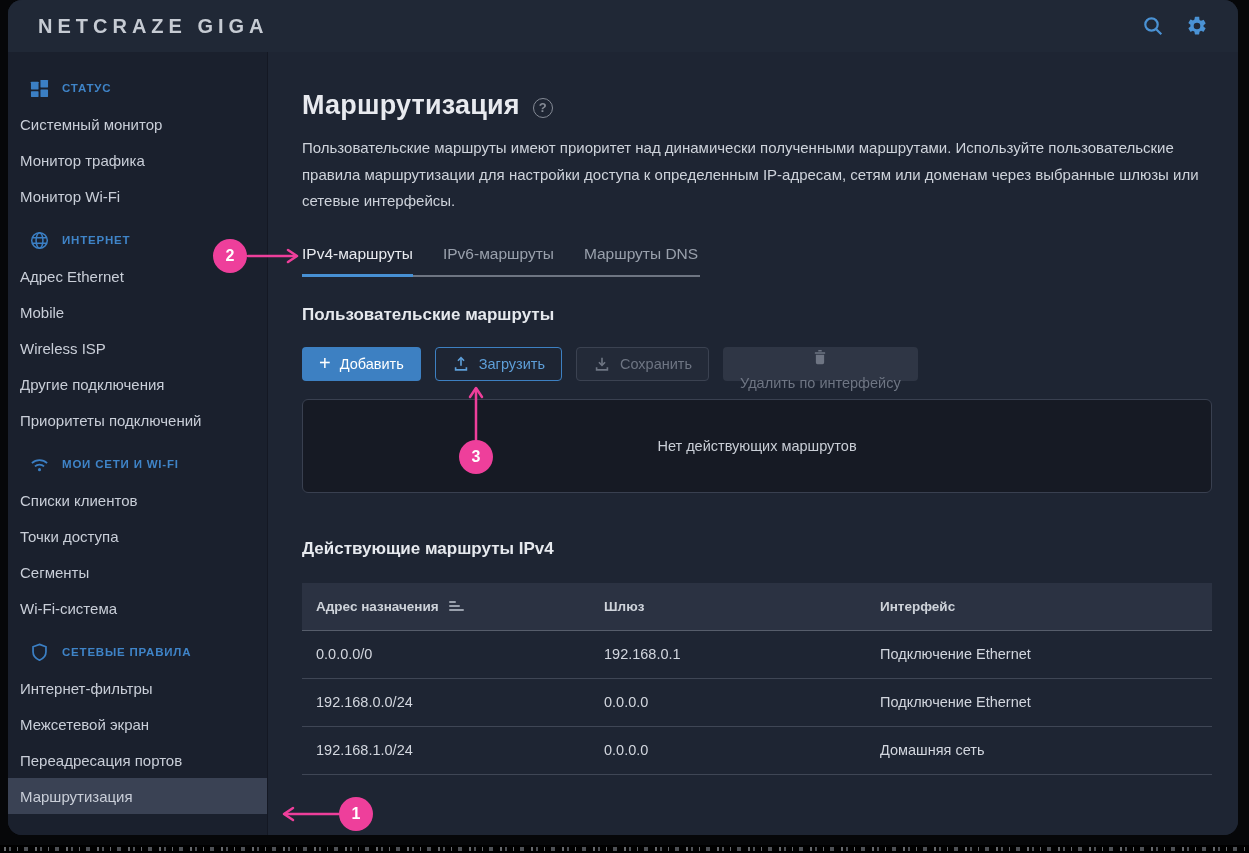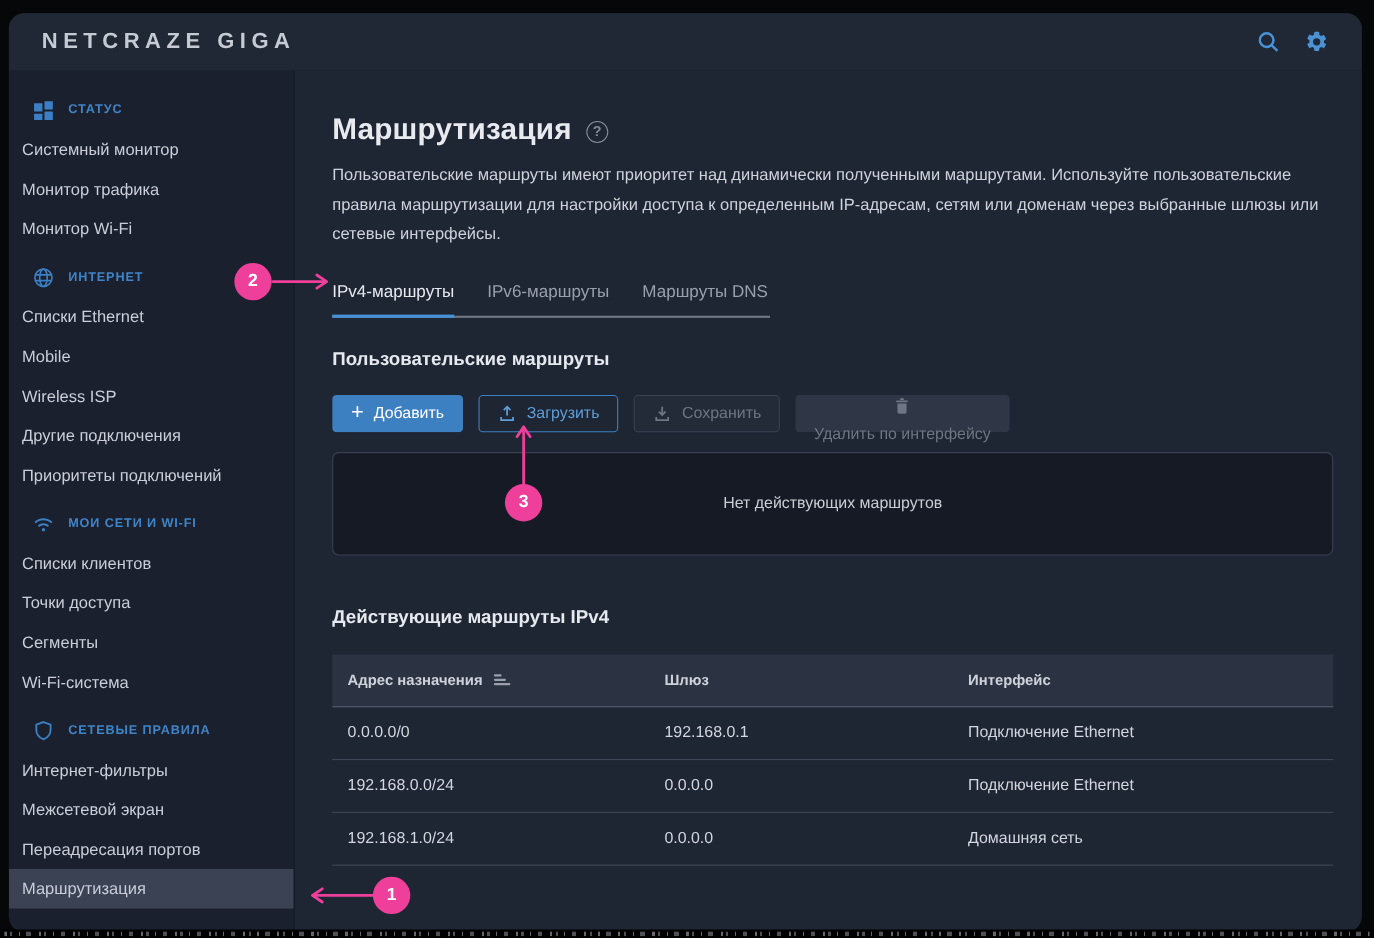--- a/index.html
+++ b/index.html
@@ -1,21 +1,21 @@
 <!DOCTYPE html>
 <html><head>
 <meta charset="utf-8">
 <style>
   * { margin:0; padding:0; box-sizing:border-box; }
   html,body { background:#060709; }
   body { font-family:"Liberation Sans", sans-serif; }
 
   .page { position:relative; width:1249px; height:853px; background:#060709; overflow:hidden; }
 
-  .window { position:absolute; left:8px; top:12px; width:1230px; height:835px;
+  .window { position:absolute; left:8px; top:0; width:1230px; height:835px;
             border-radius:14px; overflow:hidden; display:flex; flex-direction:column;
             background:#1e2533; }
 
   
   .topbar { height:52px; flex:0 0 52px; background:#202836; display:flex; align-items:center;
             padding:0 30px; }
   .logo { font-size:20px; font-weight:700; letter-spacing:5px; color:#c6cbd3; }
   .topbar-spacer { flex:1; }
   .topbar-icons { display:flex; align-items:center; gap:22px; }
   .tb-icon { width:22px; height:22px; color:#4a92d4; cursor:pointer; }
@@ -148,21 +148,21 @@
           <span class="s-icon">
             <svg viewBox="0 0 20 20" fill="none" stroke="currentColor" stroke-width="1.6">
               <circle cx="10" cy="10" r="8.2"></circle>
                 <ellipse cx="10" cy="10" rx="3.6" ry="8.2"></ellipse>
               <line x1="2.2" y1="7.2" x2="17.8" y2="7.2"></line>
                 <line x1="2.2" y1="12.8" x2="17.8" y2="12.8"></line>
             </svg>
           </span>
           <span class="s-section-label">ИНТЕРНЕТ</span>
         </div>
-        <div class="s-item">Списки Ethernet</div>
+        <div class="s-item">Адрес Ethernet</div>
         <div class="s-item">Mobile</div>
         <div class="s-item">Wireless ISP</div>
         <div class="s-item">Другие подключения</div>
         <div class="s-item">Приоритеты подключений</div>
 
         <div class="s-section">
           <span class="s-icon">
             <svg viewBox="0 0 20 20" fill="none" stroke="currentColor" stroke-width="1.8">
               <path d="M2,8.6 a11.5,11.5 0 0 1 16,0"></path>
               <path d="M5.2,12 a7,7 0 0 1 9.6,0"></path>

